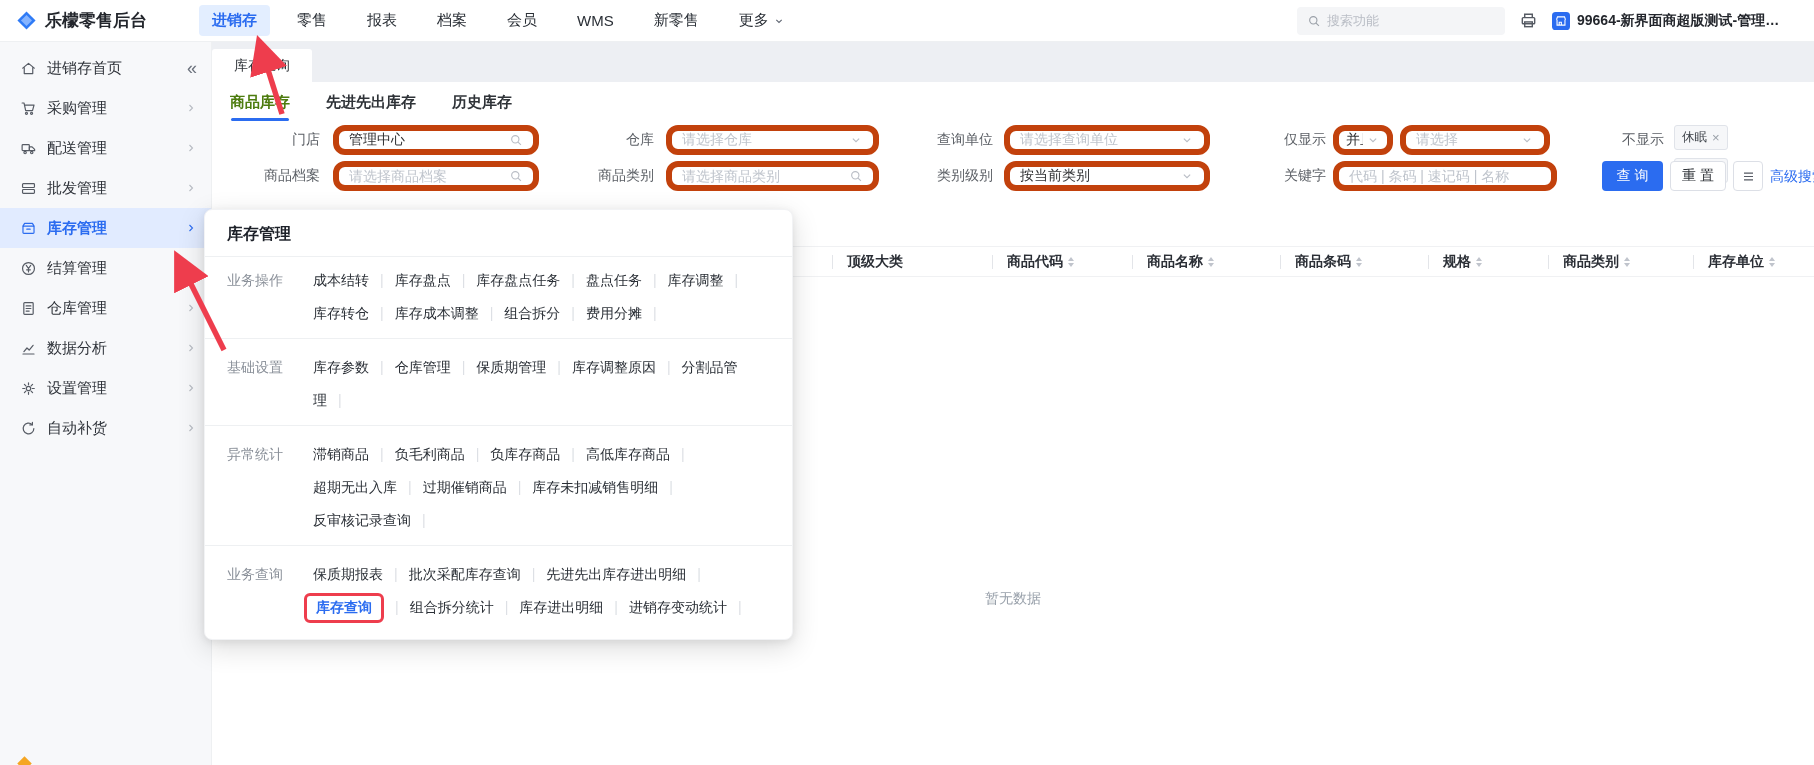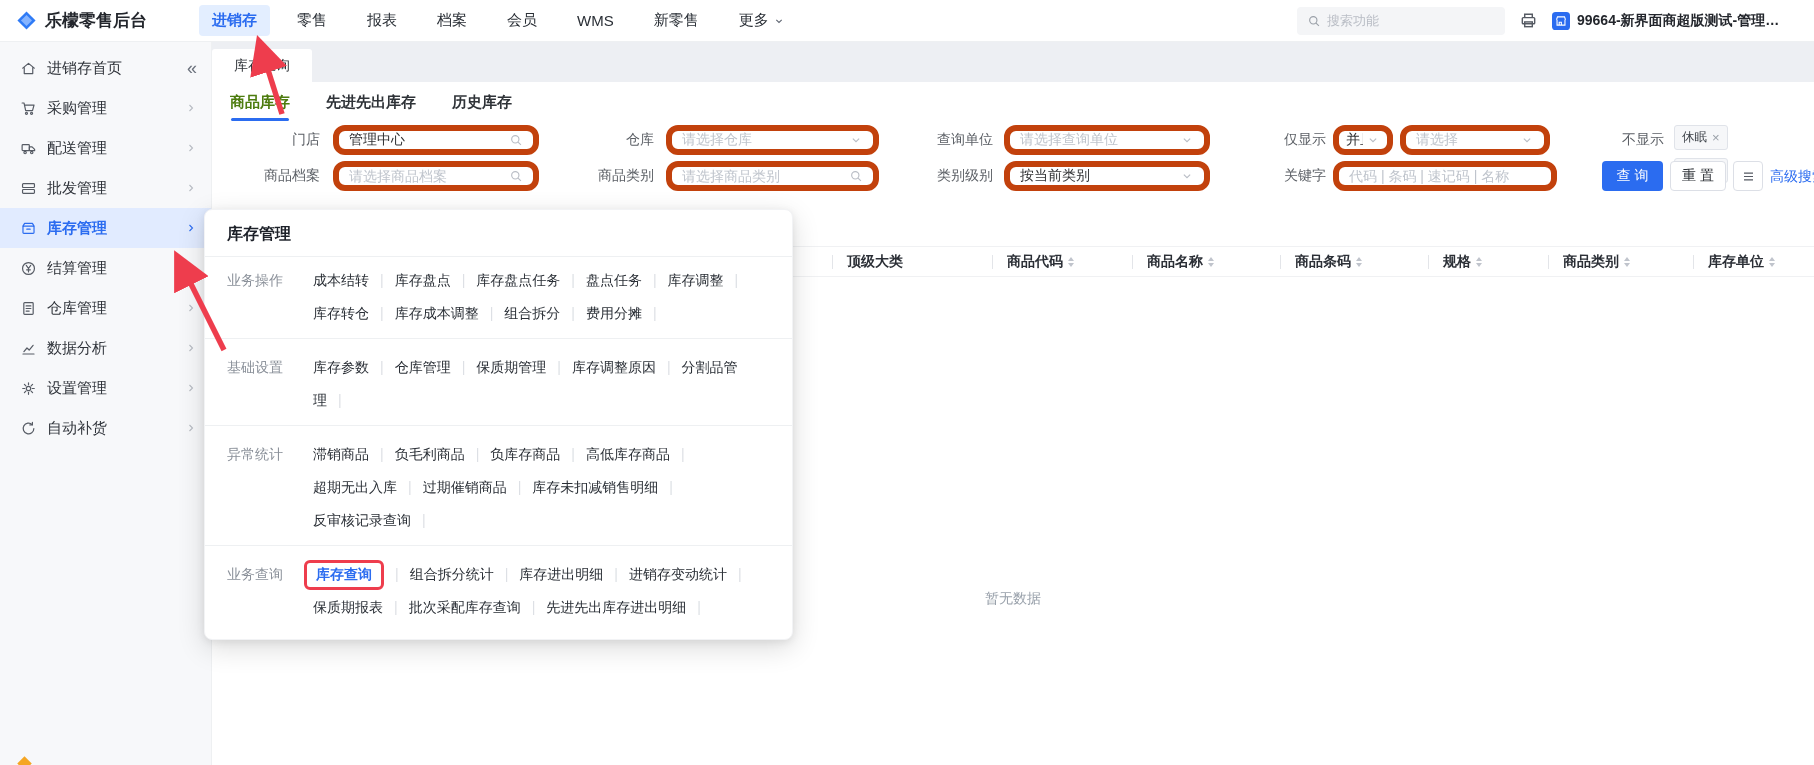--- a/index.html
+++ b/index.html
@@ -522,22 +522,22 @@
           <div class="mlinks">
             <div class="mrow"><span class="mlink">滞销商品</span><span class="msep">|</span><span class="mlink">负毛利商品</span><span class="msep">|</span><span class="mlink">负库存商品</span><span class="msep">|</span><span class="mlink">高低库存商品</span><span class="msep">|</span></div>
             <div class="mrow"><span class="mlink">超期无出入库</span><span class="msep">|</span><span class="mlink">过期催销商品</span><span class="msep">|</span><span class="mlink">库存未扣减销售明细</span><span class="msep">|</span></div>
             <div class="mrow"><span class="mlink">反审核记录查询</span><span class="msep">|</span></div>
           </div>
         </div>
         <div class="mdivider"></div>
         <div class="msection">
           <div class="msection-label">业务查询</div>
           <div class="mlinks">
+            <div class="mrow"><span class="mlink">保质期报表</span><span class="msep">|</span><span class="mlink">批次采配库存查询</span><span class="msep">|</span><span class="mlink">先进先出库存进出明细</span><span class="msep">|</span></div>
             <div class="mrow"><span class="mlink highlight">库存查询</span><span class="msep">|</span><span class="mlink">组合拆分统计</span><span class="msep">|</span><span class="mlink">库存进出明细</span><span class="msep">|</span><span class="mlink">进销存变动统计</span><span class="msep">|</span></div>
-            <div class="mrow"><span class="mlink">保质期报表</span><span class="msep">|</span><span class="mlink">批次采配库存查询</span><span class="msep">|</span><span class="mlink">先进先出库存进出明细</span><span class="msep">|</span></div>
           </div>
         </div>
       </div>
   </div>
 
   <svg class="anno">
     <defs>
       <marker id="ah" markerWidth="7" markerHeight="7" refX="3.4" refY="3.5" orient="auto">
         <path d="M0 0 L7 3.5 L0 7 Z" fill="#ee3d4d"></path>
       </marker>

